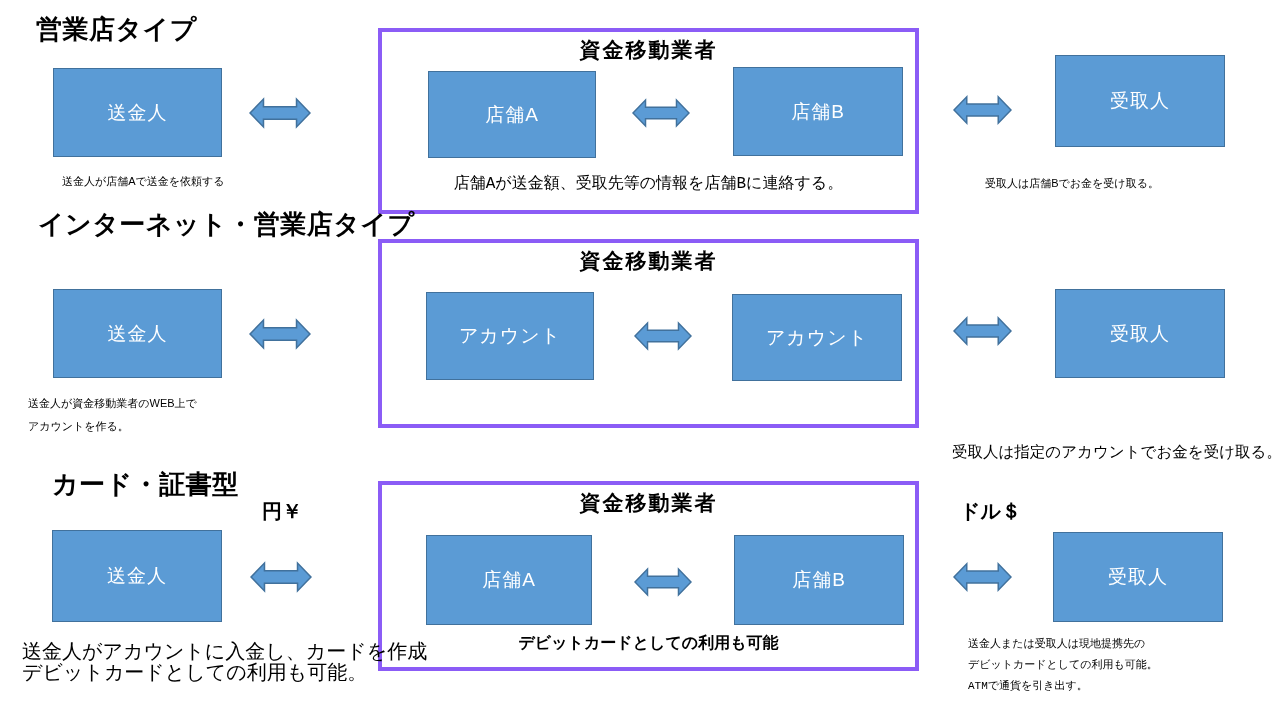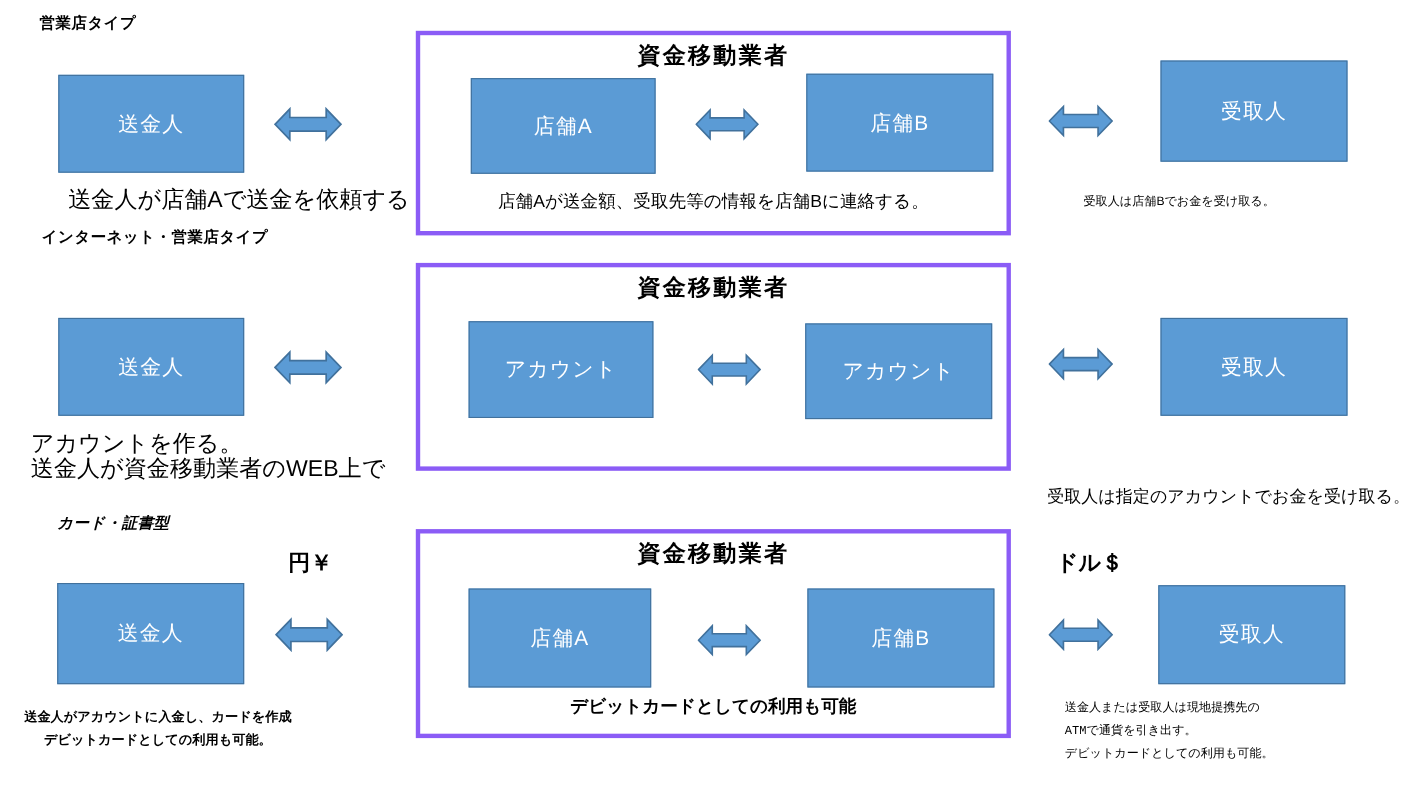--- a/index.html
+++ b/index.html
@@ -3,36 +3,36 @@
 <meta charset="utf-8">
 <style>
   * { margin:0; padding:0; box-sizing:border-box; }
   html,body { background:#fff; }
   body { font-family:"Liberation Sans", sans-serif; }
   .stage {
     position:relative; width:1280px; height:720px;
     background:#ffffff; overflow:hidden; color:#000;
   }
   .abs { position:absolute; }
-  .heading { font-size:14px; font-weight:600; white-space:nowrap; letter-spacing:0.5px; }
+  .heading { font-size:26px; font-weight:600; white-space:nowrap; letter-spacing:0.5px; }
   .box {
     position:absolute; background:#5B9BD5; border:1.5px solid #41719C;
     display:flex; align-items:center; justify-content:center;
     color:#ffffff; font-size:19px; letter-spacing:1px; white-space:nowrap;
   }
   .op-container {
     position:absolute; background:#ffffff; border:4px solid #8b5cf6;
   }
   .op-title {
     position:absolute; left:0; right:0; top:4px; text-align:center;
     font-size:21px; font-weight:600; letter-spacing:2px; white-space:nowrap;
   }
-  .caption { position:absolute; font-size:21px; white-space:nowrap; line-height:23px; }
+  .caption { position:absolute; font-size:11px; white-space:nowrap; line-height:23px; }
   .caption.small { font-size:11px; }
-  .caption.bold { font-weight:bold; font-size:12px; line-height:21px;text-align:center; }
+  .caption.bold { font-weight:normal; font-size:20px; line-height:21px; }
   .op-caption { position:absolute; left:0; right:0; text-align:center;
     font-size:16px; white-space:nowrap; line-height:20px; }
   .op-caption.bold { font-weight:bold; }
   .currency { position:absolute; font-size:20px; font-weight:600; white-space:nowrap; }
   .arrow { position:absolute; }
   .arrow svg { display:block; width:100%; height:100%; }
 </style>
 </head>
 <body>
 
@@ -56,21 +56,21 @@
       <span>店舗A</span>
     </div>
     <div class="arrow" style="left:250px; top:62px; width:58px; height:38px;">
       <svg viewBox="0 0 60 36">
           <polygon points="1,18 14,4.5 14,12 46,12 46,4.5 59,18 46,31.5 46,24 14,24 14,31.5" fill="#5B9BD5" stroke="#41719C" stroke-width="1.5"></polygon>
         </svg>
     </div>
     <div class="box" style="left:351px; top:35px; width:170px; height:89px;">
       <span>店舗B</span>
     </div>
-    <div class="op-caption" style="top:142px;">店舗Aが送金額、受取先等の情報を店舗Bに連絡する。</div>
+    <div class="op-caption" style="top:142px;font-family:Liberation Mono, monospace;">店舗Aが送金額、受取先等の情報を店舗Bに連絡する。</div>
   </div>
 
   <div class="arrow" style="left:953px; top:91px; width:59px; height:38px;">
     <svg viewBox="0 0 60 36">
         <polygon points="1,18 14,4.5 14,12 46,12 46,4.5 59,18 46,31.5 46,24 14,24 14,31.5" fill="#5B9BD5" stroke="#41719C" stroke-width="1.5"></polygon>
       </svg>
   </div>
 
   <div class="box" style="left:1055px; top:55px; width:170px; height:92px;">
     <span>受取人</span>
@@ -110,26 +110,26 @@
     <svg viewBox="0 0 60 36">
         <polygon points="1,18 14,4.5 14,12 46,12 46,4.5 59,18 46,31.5 46,24 14,24 14,31.5" fill="#5B9BD5" stroke="#41719C" stroke-width="1.5"></polygon>
       </svg>
   </div>
 
   <div class="box" style="left:1055px; top:289px; width:170px; height:89px;">
     <span>受取人</span>
   </div>
 
   <div class="caption" style="left:28px; top:392px;">
+    <div>送金人が資金移動業者のWEB上で</div>
     <div>アカウントを作る。</div>
-    <div>送金人が資金移動業者のWEB上で</div>
   </div>
   <div class="caption" style="left:952px; top:440px; font-size:15.5px;">受取人は指定のアカウントでお金を受け取る。</div>
 
-  <div class="abs heading" style="left:52px; top:467px;font-style:italic;">カード・証書型</div>
+  <div class="abs heading" style="left:52px; top:467px;">カード・証書型</div>
 
   <div class="currency" style="left:262px; top:498px;">円￥</div>
   <div class="currency" style="left:960px; top:498px;">ドル＄</div>
 
   <div class="box" style="left:52px; top:530px; width:170px; height:92px;">
     <span>送金人</span>
   </div>
 
   <div class="arrow" style="left:250px; top:558px; width:62px; height:38px;">
     <svg viewBox="0 0 60 36">
@@ -163,17 +163,17 @@
     <span>受取人</span>
   </div>
 
   <div class="caption bold" style="left:22px; top:641px;">
     <div>送金人がアカウントに入金し、カードを作成</div>
     <div>デビットカードとしての利用も可能。</div>
   </div>
 
   <div class="caption small" style="left:968px; top:634px; line-height:21px;font-family:Liberation Mono, monospace;">
     <div>送金人または受取人は現地提携先の</div>
+    <div>デビットカードとしての利用も可能。</div>
     <div>ATMで通貨を引き出す。</div>
-    <div>デビットカードとしての利用も可能。</div>
   </div>
 
 </div>
 
 </body></html>

